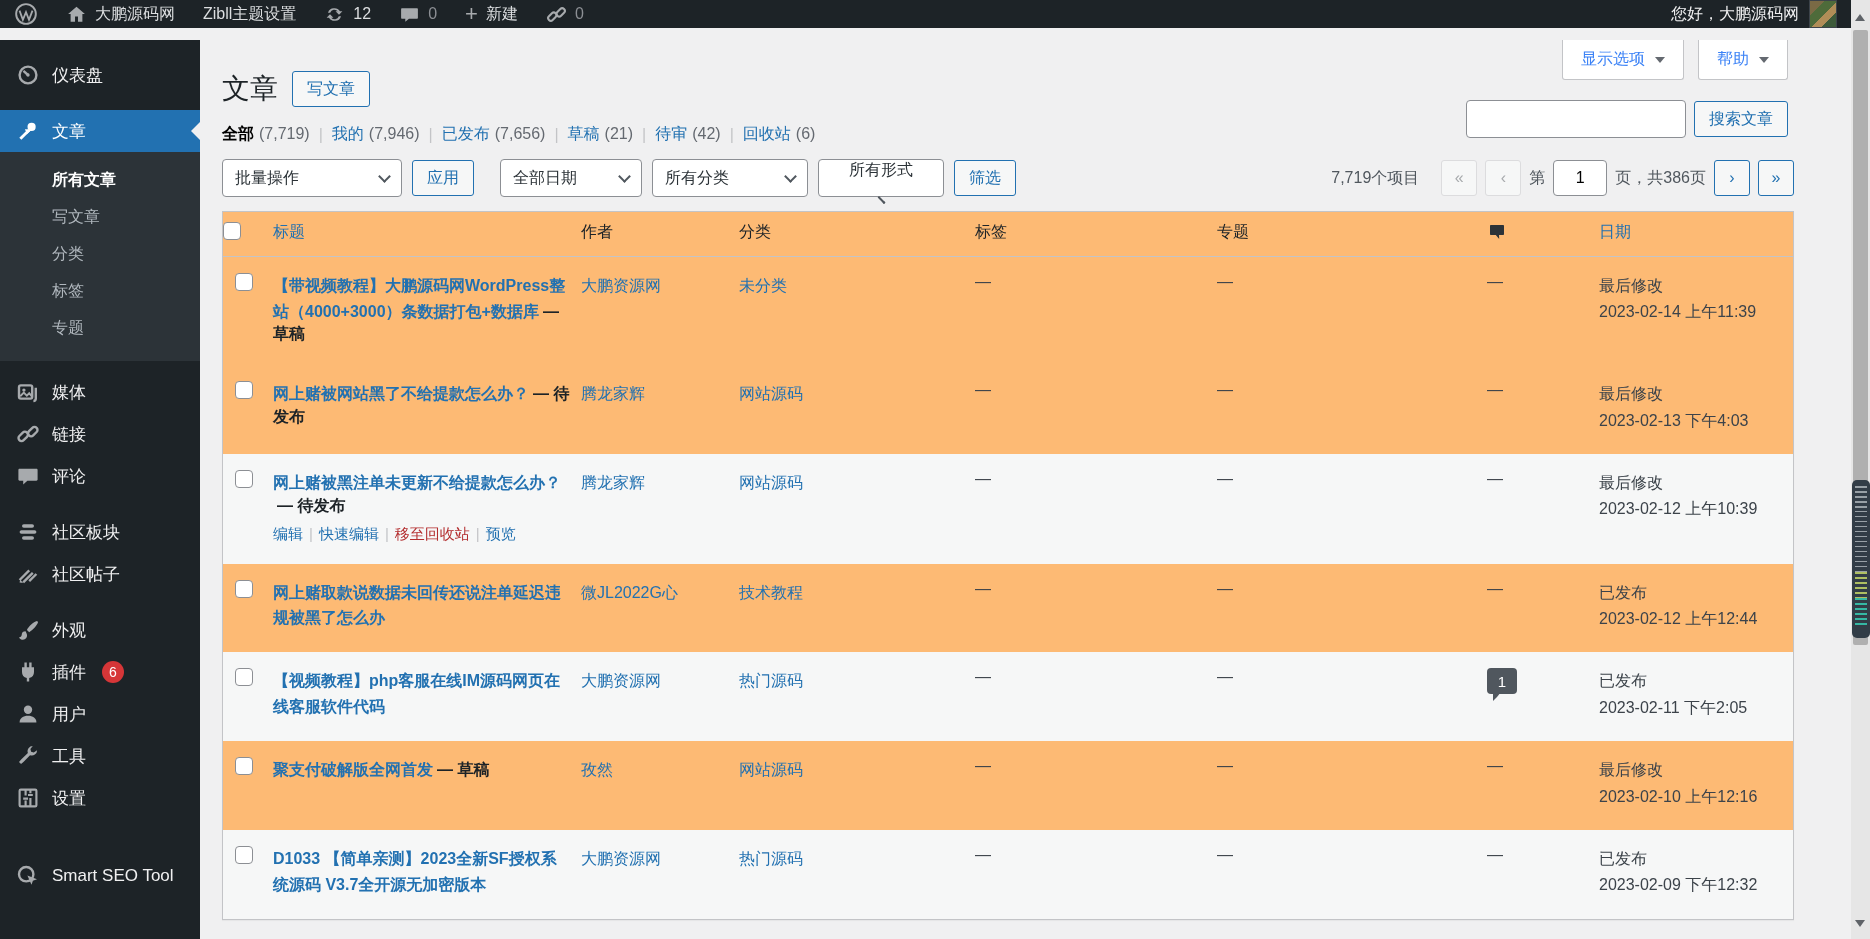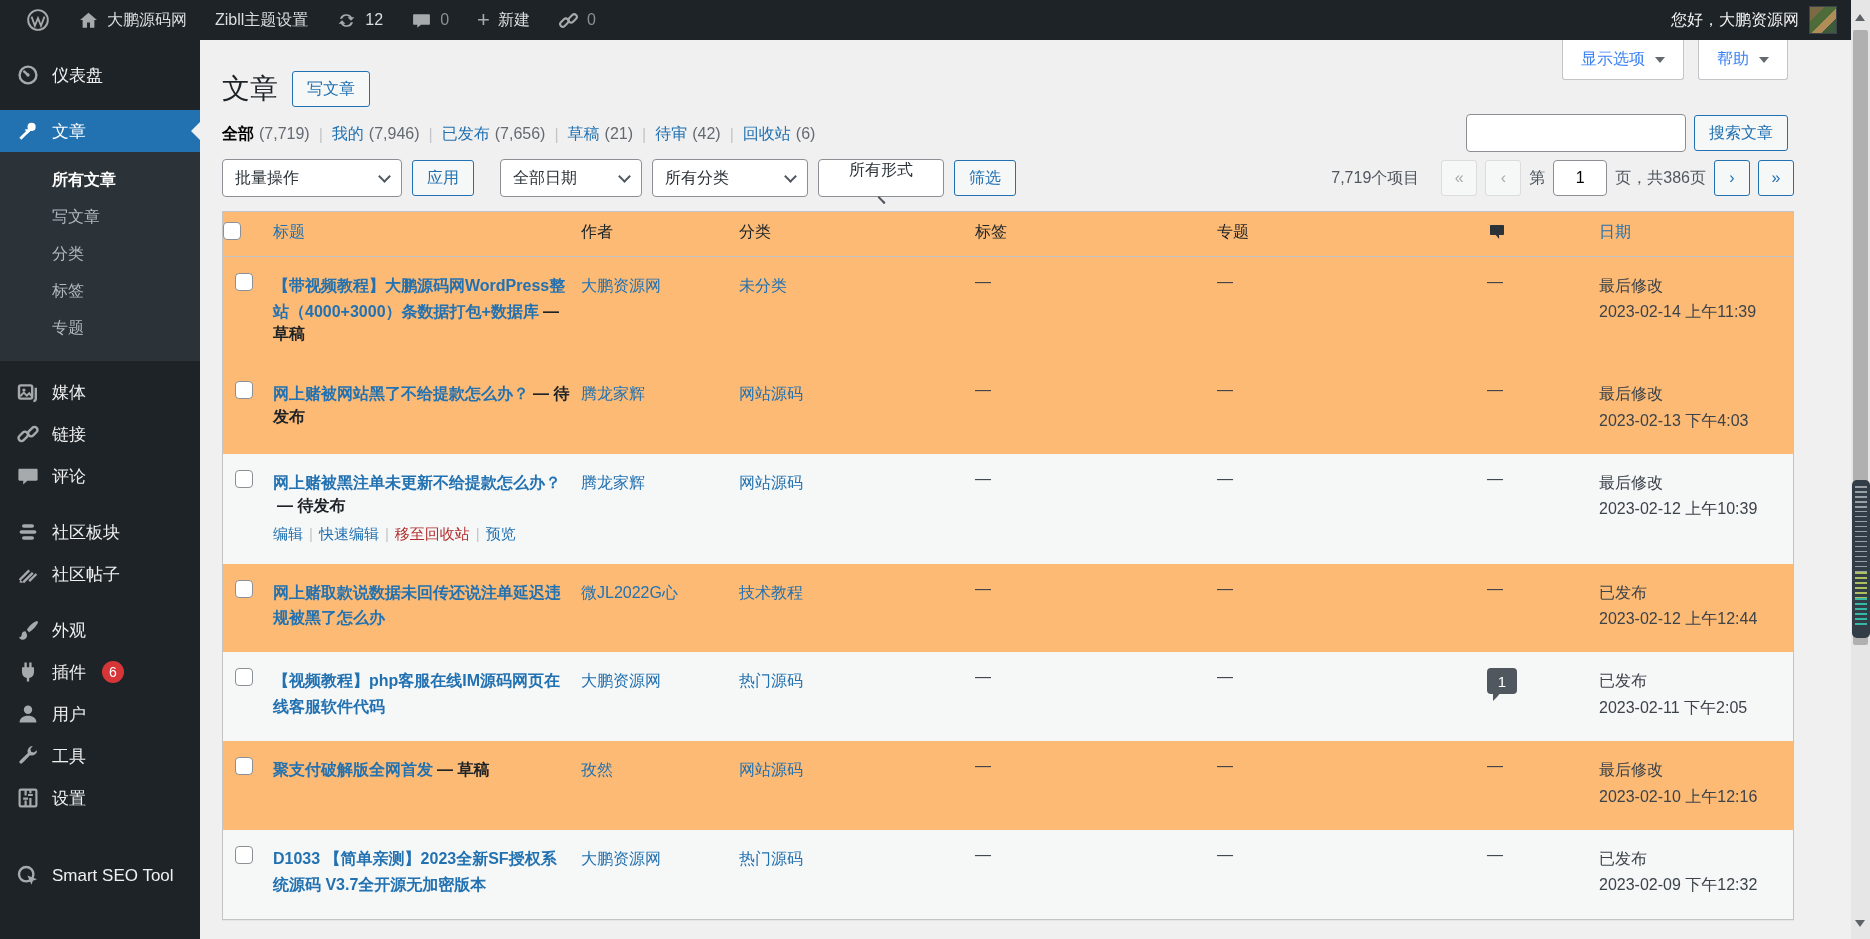--- a/index.html
+++ b/index.html
@@ -5,22 +5,22 @@
   * { margin:0; padding:0; box-sizing:border-box; }
   html,body { width:1870px; height:939px; overflow:hidden; }
   body {
     font-family:"Liberation Sans","DejaVu Sans",sans-serif;
     background:#f0f0f1; color:#1d2327; position:relative; font-size:16px;
   }
   a { text-decoration:none; cursor:pointer; }
 
   
   .admin-bar {
-    position:absolute; top:0; left:0; width:1851px; height:40px;
-    background:#1d2327; display:flex; align-items:center; color:#c3c4c7; z-index:30;padding-left:12px;
+    position:absolute; top:0; left:0; width:1851px; height:28px;
+    background:#1d2327; display:flex; align-items:center; color:#c3c4c7; z-index:30;
   }
   .ab-item { display:flex; align-items:center; gap:8px; padding:0 14px; height:40px; color:#dcdee0; font-size:16px; }
   .ab-icon { display:inline-flex; color:#a7aaad; }
   .ab-icon svg { width:21px; height:21px; fill:currentColor; }
   .ab-count-dim { color:#8c8f94; }
   .ab-right { margin-left:auto; display:flex; align-items:center; gap:10px; padding-right:14px; color:#f0f0f1; font-size:16px; }
   .avatar { width:28px; height:28px; border:1px solid #3c434a;
     background:linear-gradient(135deg,#7a6a45 0 28%,#4e6b3a 28% 52%,#b08d57 52% 72%,#3d5a3a 72%); }
   .wp-logo svg { width:24px; height:24px; }
 
@@ -70,21 +70,21 @@
     background:#f6f7f7; border:1px solid #2271b1; border-radius:3px;
     color:#2271b1; font-size:16px; padding:5px 14px; cursor:pointer; height:36px;
   }
 
   .views { margin-top:16px; font-size:16px; color:#646970; display:flex; align-items:center; flex-wrap:wrap; }
   .views .sep { color:#c3c4c7; margin:0 9px; }
   .view-link a { color:#2271b1; }
   .view-current { color:#000; font-weight:bold; }
   .view-count { color:#646970; margin-left:5px; font-weight:normal; }
 
-  .search-box { position:absolute; top:74px; right:44px; display:flex; gap:8px; align-items:center; }
+  .search-box { position:absolute; top:60px; right:44px; display:flex; gap:8px; align-items:center; }
   .search-input { width:220px; height:38px; border:1px solid #8c8f94; border-radius:4px; background:#fff; padding:0 8px; font-size:16px; }
 
   .tablenav { margin-top:14px; display:flex; align-items:center; justify-content:space-between; }
   .filters { display:flex; align-items:center; gap:10px; }
   .fselect {
     display:inline-flex; align-items:center; justify-content:space-between;
     height:38px; border:1px solid #8c8f94; border-radius:4px; background:#fff;
     color:#2c3338; font-size:16px; padding:0 12px; gap:22px; cursor:pointer;
   }
   .chev { width:9px; height:9px; border-right:2px solid #50575e; border-bottom:2px solid #50575e; transform:rotate(45deg); margin-top:-4px; }
@@ -186,21 +186,21 @@
       <svg viewBox="0 0 20 20">
           <g fill="none" stroke="currentColor" stroke-width="2">
             <rect x="1.5" y="9.5" width="9" height="5" rx="2.5" transform="rotate(-45 6 12)"></rect>
             <rect x="9.5" y="5.5" width="9" height="5" rx="2.5" transform="rotate(-45 14 8)"></rect>
           </g>
         </svg>
     </span>
     <span class="ab-count-dim">0</span>
   </div>
   <div class="ab-right">
-    <span>您好，大鹏资源网</span>
+    <span>您好，大鹏源码网</span>
     <span class="avatar"></span>
   </div>
 </div>
 
 <div class="sidebar">
   <div class="menu-item">
     <span class="mi">
       <svg viewBox="0 0 20 20">
           <circle cx="10" cy="10" r="7" fill="none" stroke="currentColor" stroke-width="2"></circle>
           <path d="M10 10L6.2 6.6" stroke="currentColor" stroke-width="2"></path>

